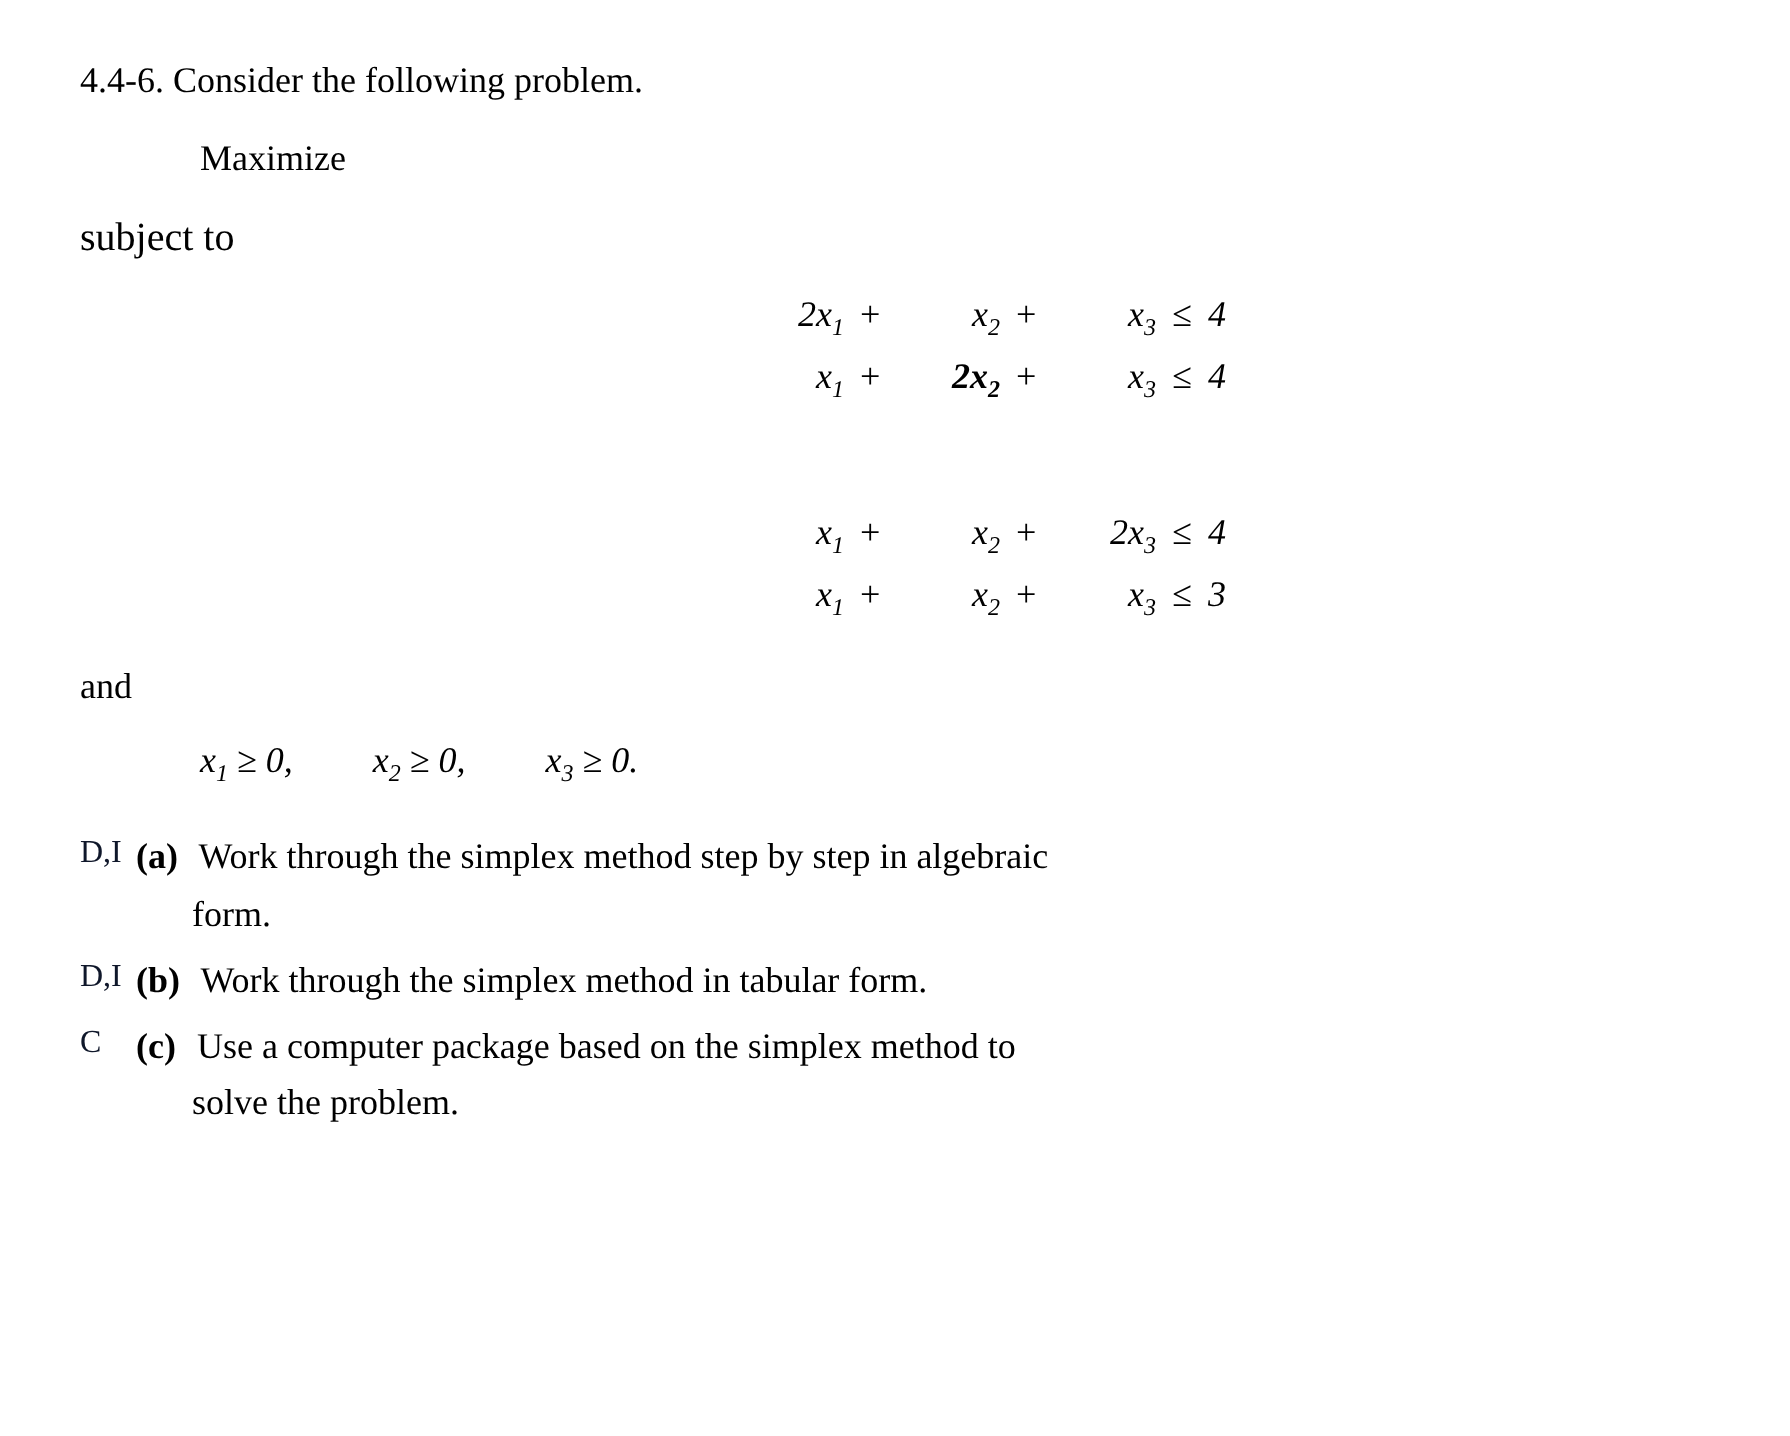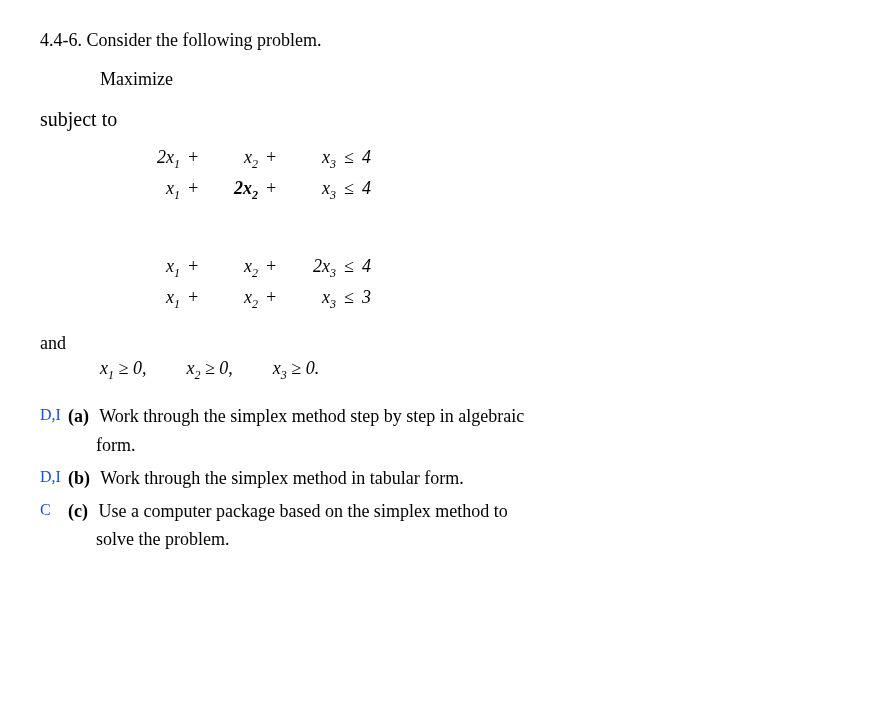--- a/index.html
+++ b/index.html
@@ -53,24 +53,25 @@
       margin-left: 80px;
       margin-bottom: 18px;
       line-height: 1.65;
     }
 
     .constraint-row {
       display: flex;
       align-items: baseline;
       font-style: italic;
       font-size: 18px;
+      justify-content: center;
     }
 
     .and-section {
-      margin-bottom: 4px;
+      margin-bottom: 16px;
       font-size: 18px;
     }
 
     .nonnegativity {
       margin-left: 60px;
       margin-bottom: 20px;
       font-style: italic;
       font-size: 18px;
       display: flex;
       gap: 40px;
@@ -85,21 +86,21 @@
     .part-row {
       display: flex;
       align-items: flex-start;
       margin-bottom: 4px;
     }
 
     .part-label {
       min-width: 28px;
       font-style: normal;
       font-size: 16px;
-      color: #1d4ed8;
+      color: #0f172a;
       font-variant: small-caps;
     }
 
     .part-letter {
       font-weight: bold;
       font-style: normal;
       margin-right: 6px;
     }
 
     .part-text {

